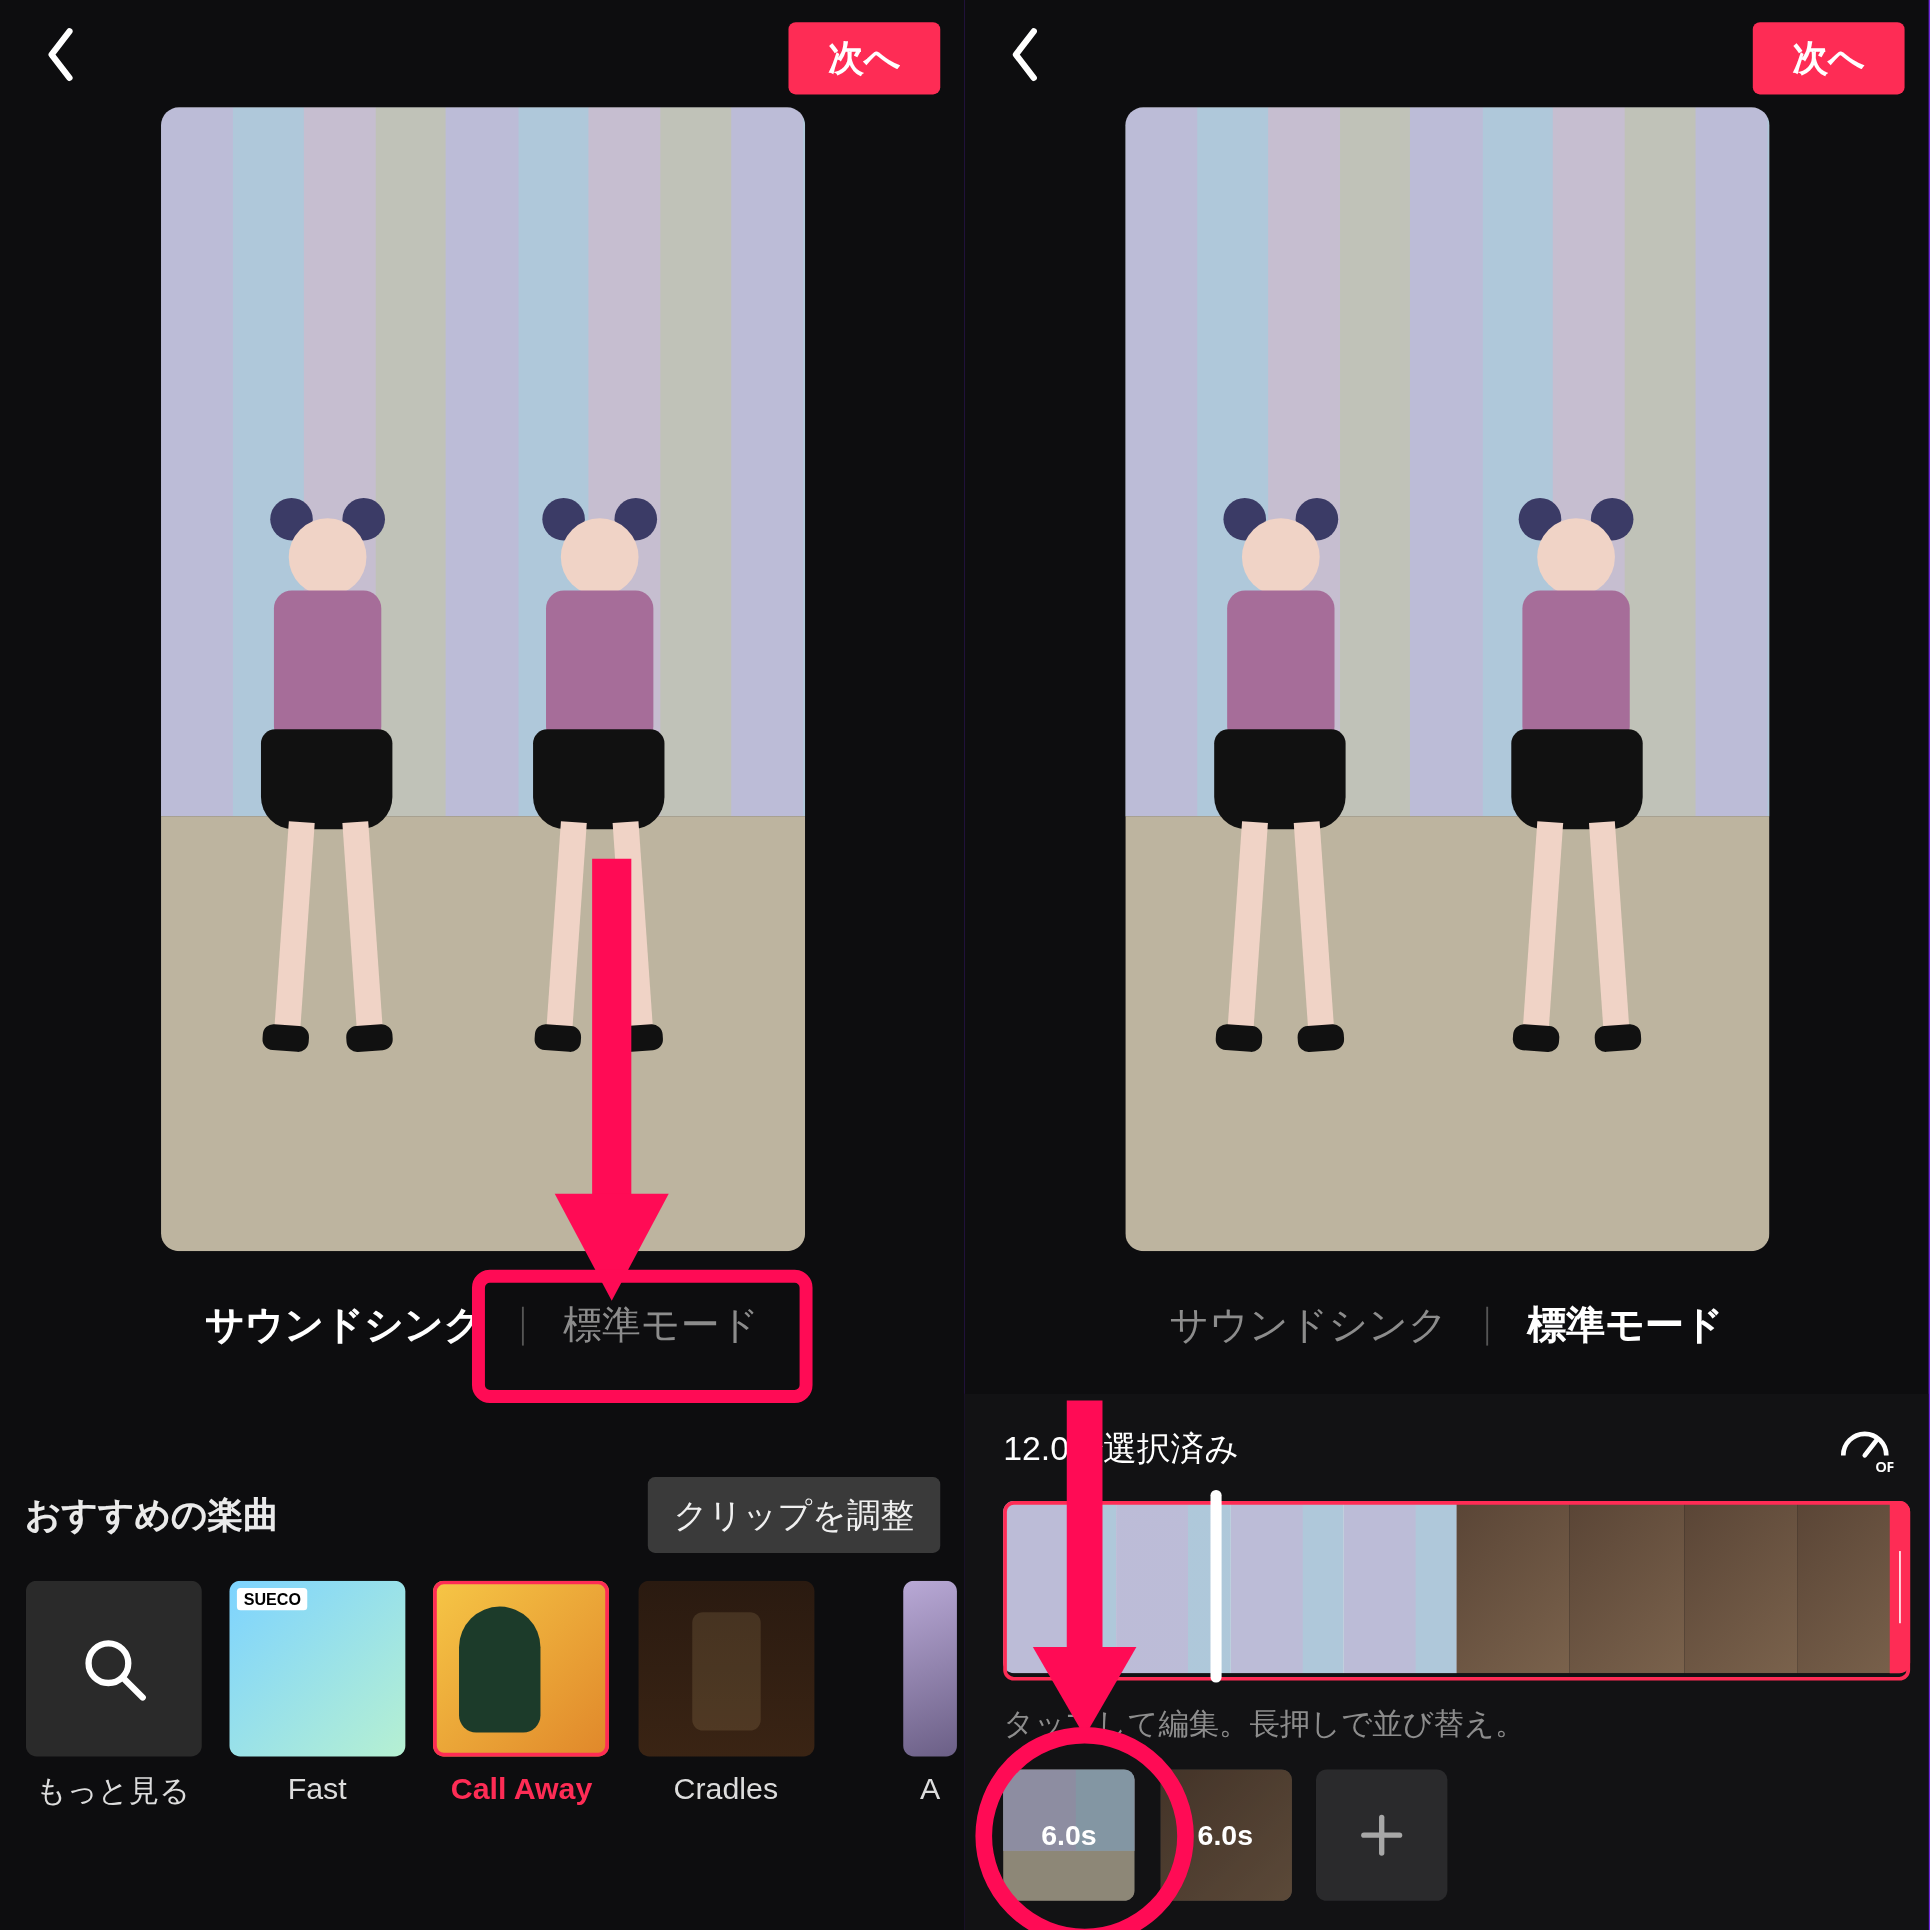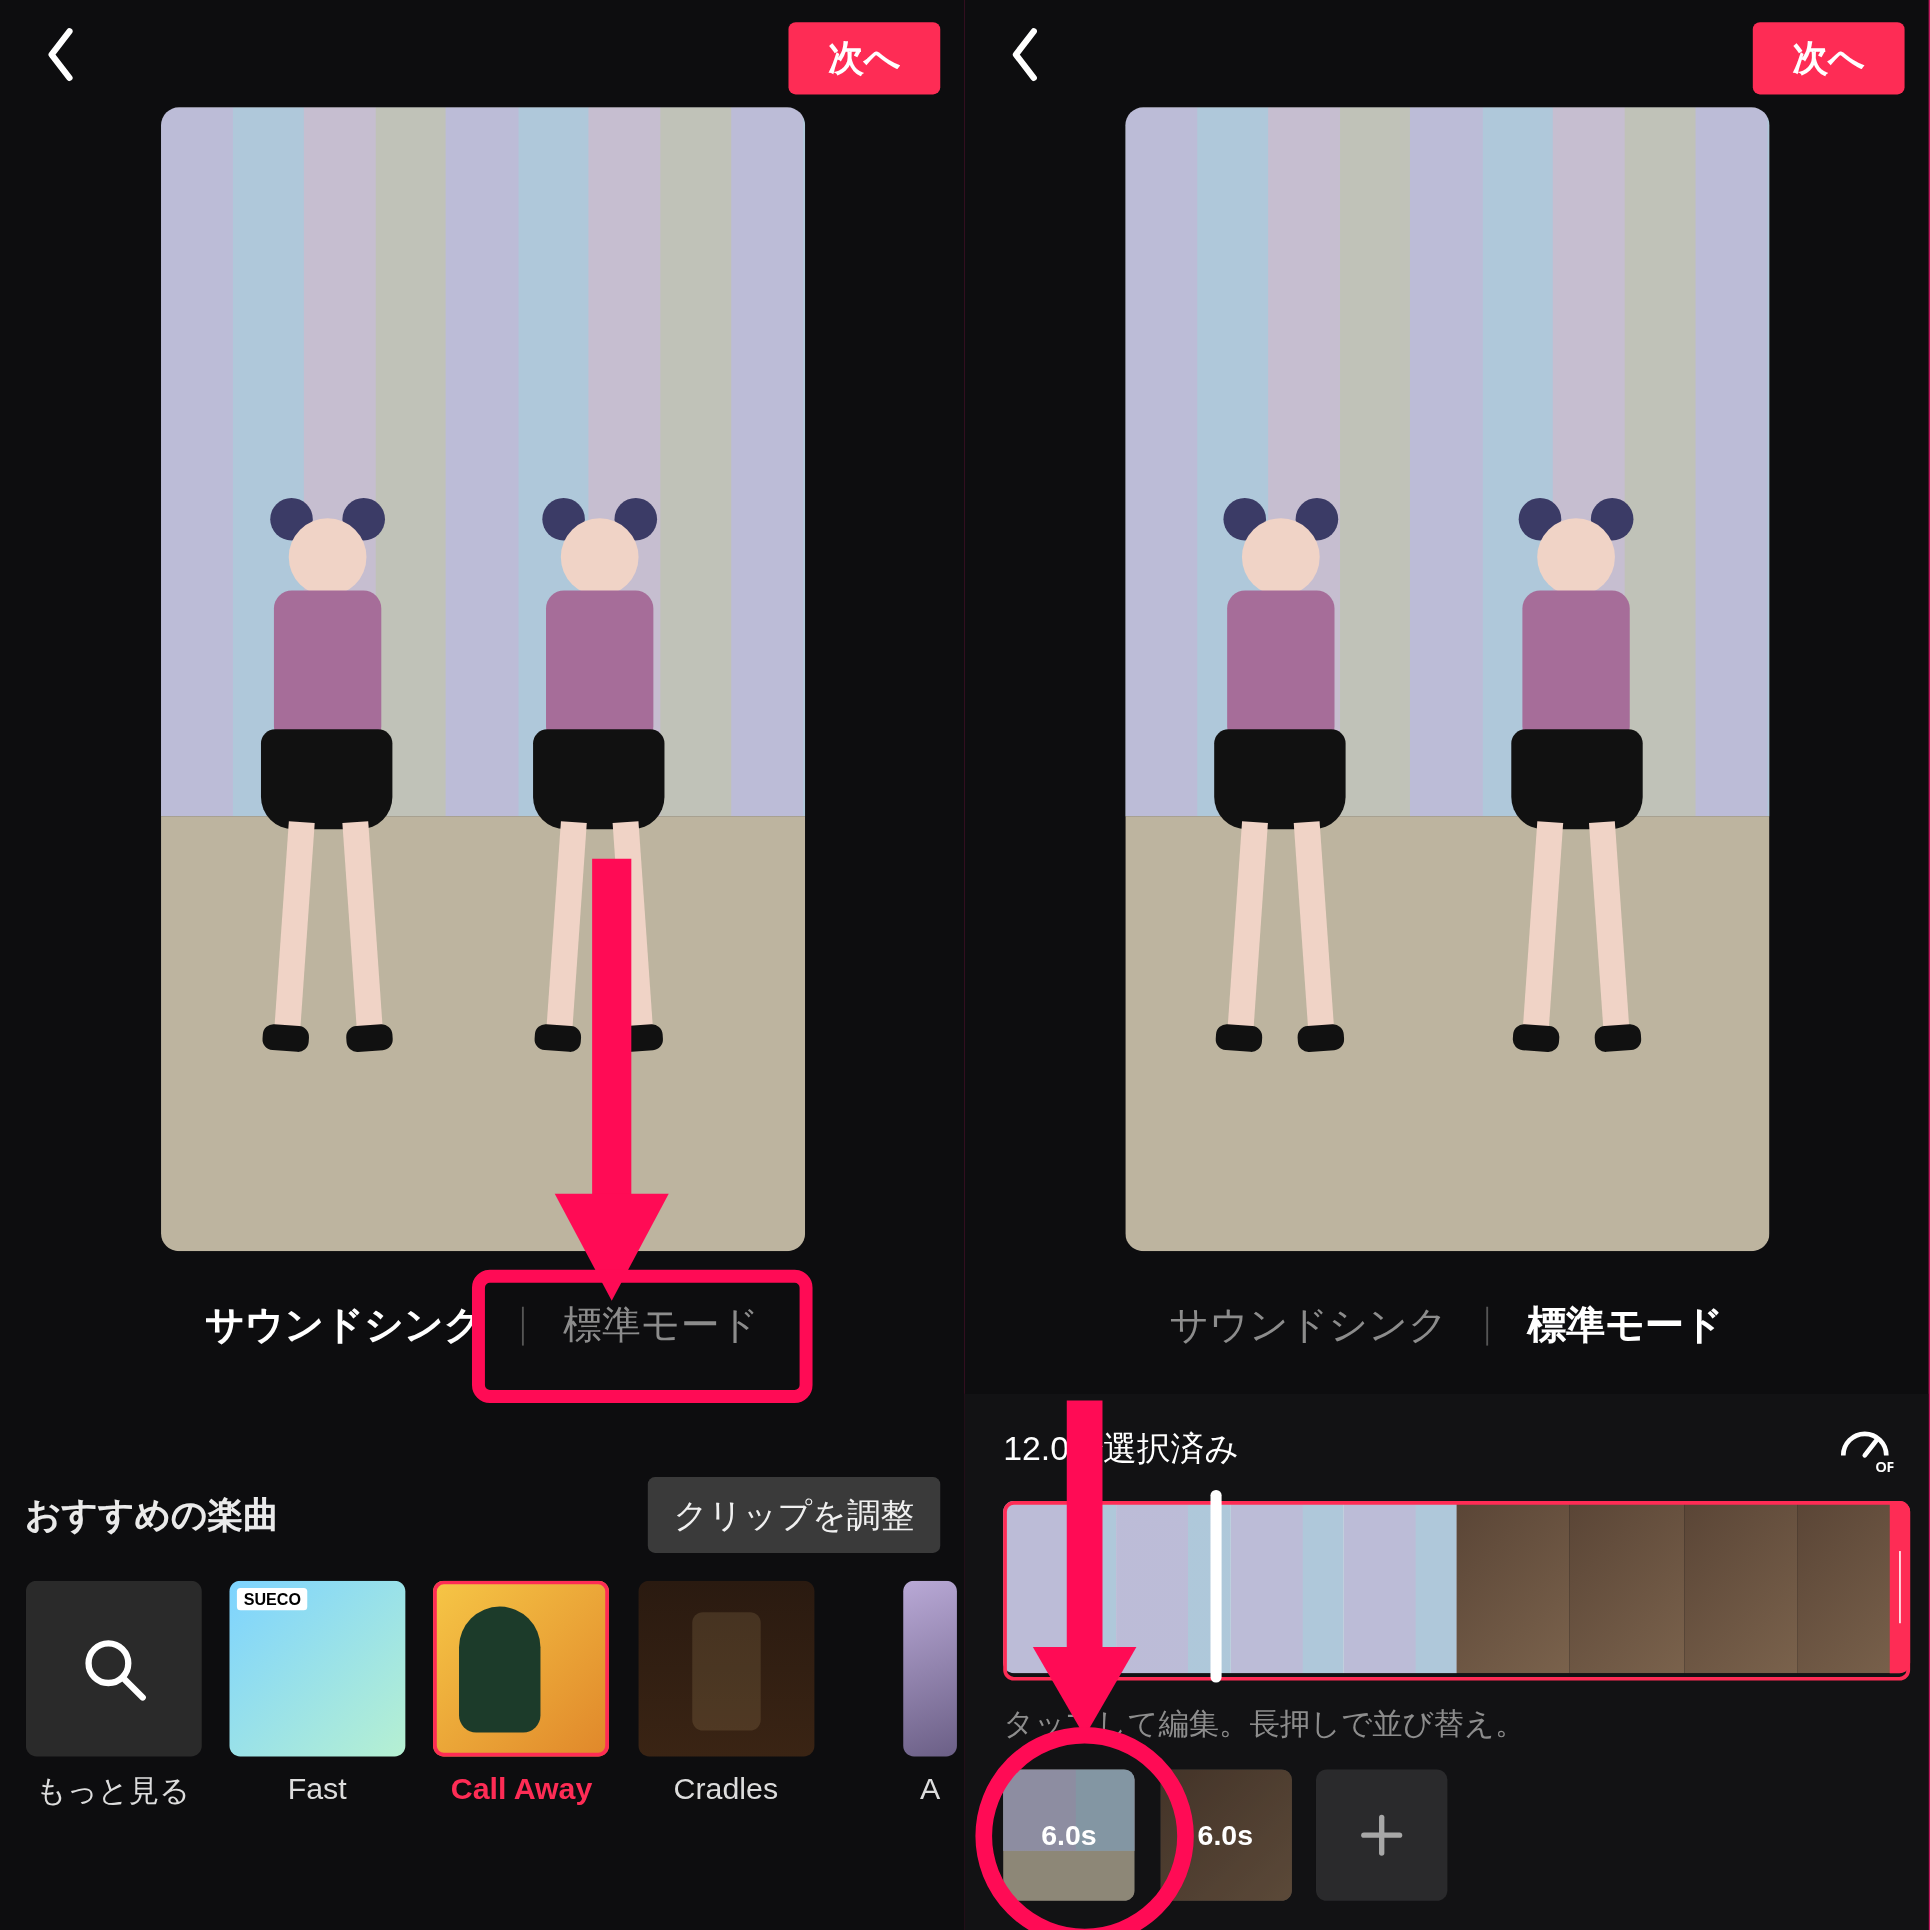--- a/index.html
+++ b/index.html
@@ -1,16 +1,16 @@
 <!DOCTYPE html>
 <html><head>
 <meta charset="utf-8">
 <style>
   html,body{margin:0;padding:0;background:#545b63;font-family:-apple-system,"Hiragino Sans","Yu Gothic",sans-serif;}
-  .stage{position:relative;width:1930px;height:1930px;margin:0 auto;background:#be185d;overflow:hidden;}
+  .stage{position:relative;width:1930px;height:1930px;margin:0 auto;background:#6d28d9;overflow:hidden;}
   .stage-inner{position:relative;width:1043px;height:1043px;transform-origin:top left;transform:scale(1.8509);}
   .screen{position:absolute;top:0;width:521px;height:1043px;background:#0d0d0f;color:#fff;overflow:hidden;}
   .screen.left{left:0;}
   .screen.right{left:521px;}
   .topbar{position:absolute;left:0;right:0;top:0;height:56px;}
   .back-btn{position:absolute;left:13.5px;top:9.7px;width:39px;height:39px;display:flex;align-items:center;justify-content:center;cursor:pointer;}
   .back-btn svg{width:17.4px;height:29px;}
   .next-btn{position:absolute;right:13.5px;top:11.6px;height:39px;padding:0 21px;background:#fe2c55;border-radius:3.9px;font-size:19.3px;font-weight:600;display:flex;align-items:center;cursor:pointer;}
   .preview{position:absolute;left:87px;top:58px;width:348px;height:618px;border-radius:9.7px;overflow:hidden;}
   .modebar{position:absolute;left:0;right:0;top:695px;height:42px;display:flex;align-items:center;justify-content:center;gap:21px;font-size:21px;}

